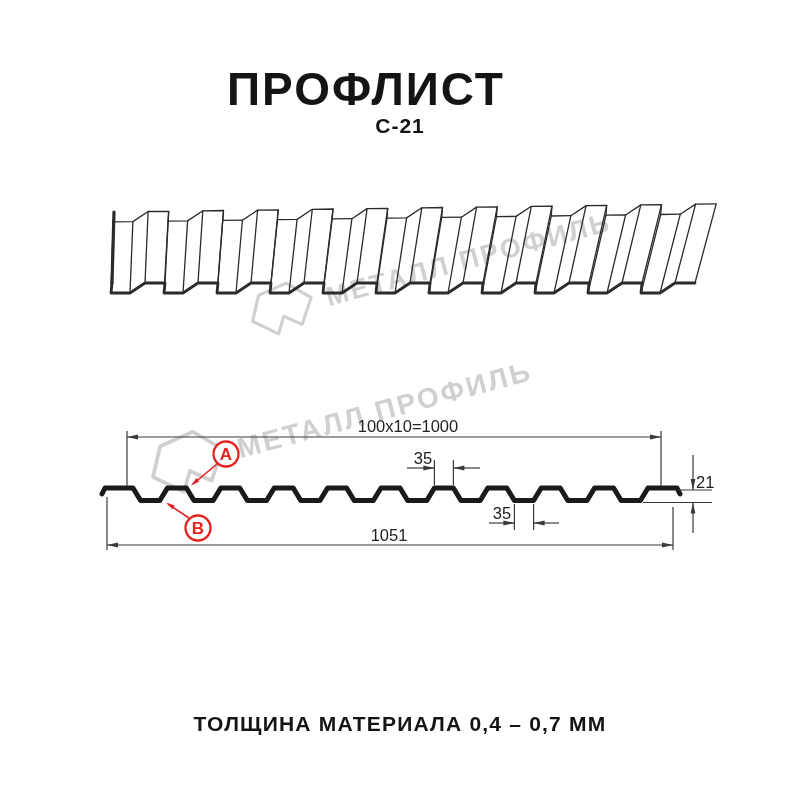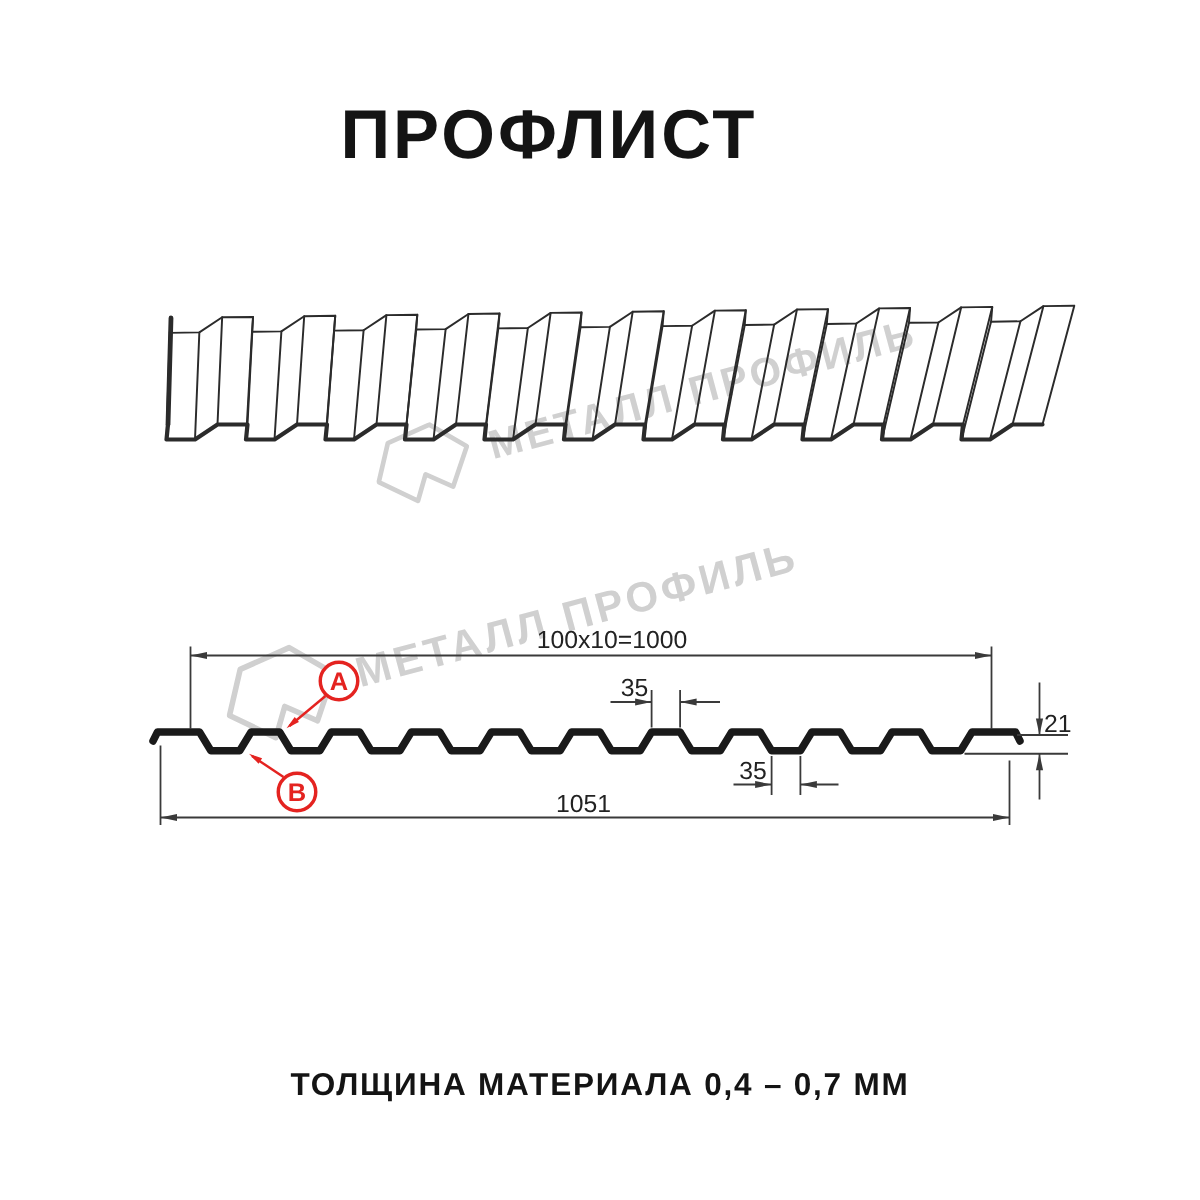--- a/index.html
+++ b/index.html
@@ -144,14 +144,15 @@
       <circle cx="226" cy="454" r="12.5" fill="#ffffff" stroke-width="2.3" stroke="#e42320"></circle>
       <text class="mk" x="226" y="460" fill="#e42320">A</text>
     </g>
     <g>
       <circle cx="198" cy="528" r="12.5" fill="#ffffff" stroke-width="2.3" stroke="#e42320"></circle>
       <text class="mk" x="198" y="534" fill="#e42320">B</text>
     </g>
   </svg>
 
   <div class="title">ПРОФЛИСТ</div>
+  <div class="subtitle">С-21</div>
   <div class="footer">ТОЛЩИНА МАТЕРИАЛА 0,4 – 0,7 ММ</div>
 </div>
 
 </body></html>

